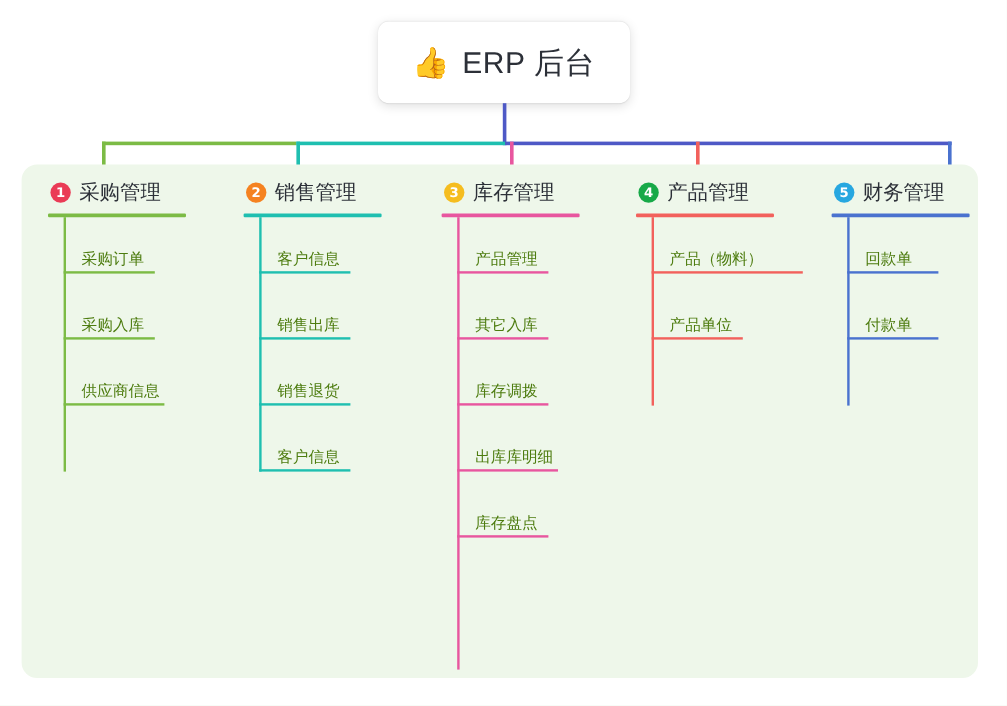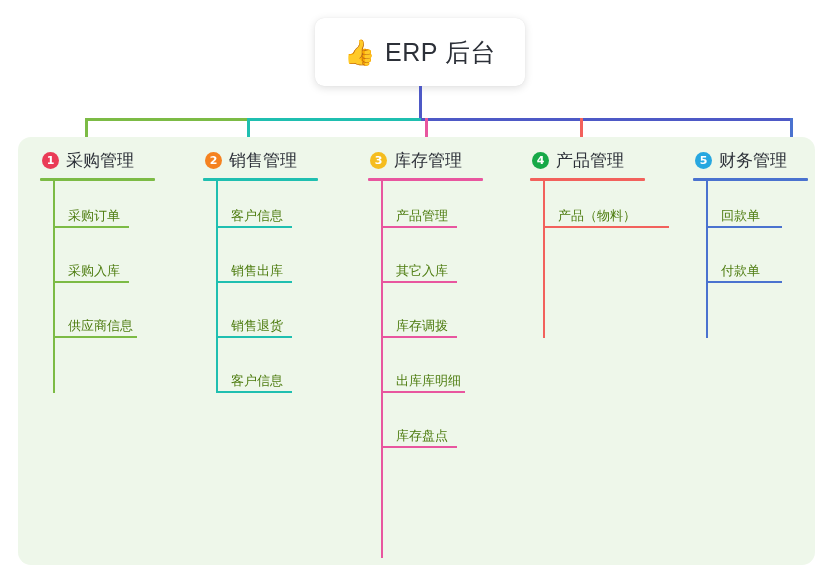--- a/index.html
+++ b/index.html
@@ -170,20 +170,24 @@
             <span class="badge" style="background: rgb(23, 169, 72);">4</span>
             <span class="head-label">产品管理</span>
           </div>
           <div class="head-rule" style="background: rgb(242, 97, 92); width: 115px;"></div>
           <div class="items">
             <div class="spine" style="background: rgb(242, 97, 92); height: 157px;"></div>
             <div class="item">
               <span class="item-label">产品（物料）</span>
               <div class="item-rule" style="background: rgb(242, 97, 92); width: 126px;"></div>
             </div>
+            <div class="item">
+              <span class="item-label">产品单位</span>
+              <div class="item-rule" style="background: rgb(242, 97, 92); width: 76px;"></div>
+            </div>
           </div>
         </div>
         <div class="col" style="left: 675px; top: 10px;">
           <div class="col-head">
             <span class="badge" style="background: rgb(39, 167, 224);">5</span>
             <span class="head-label">财务管理</span>
           </div>
           <div class="head-rule" style="background: rgb(74, 114, 207); width: 115px;"></div>
           <div class="items">
             <div class="spine" style="background: rgb(74, 114, 207); height: 157px;"></div>

